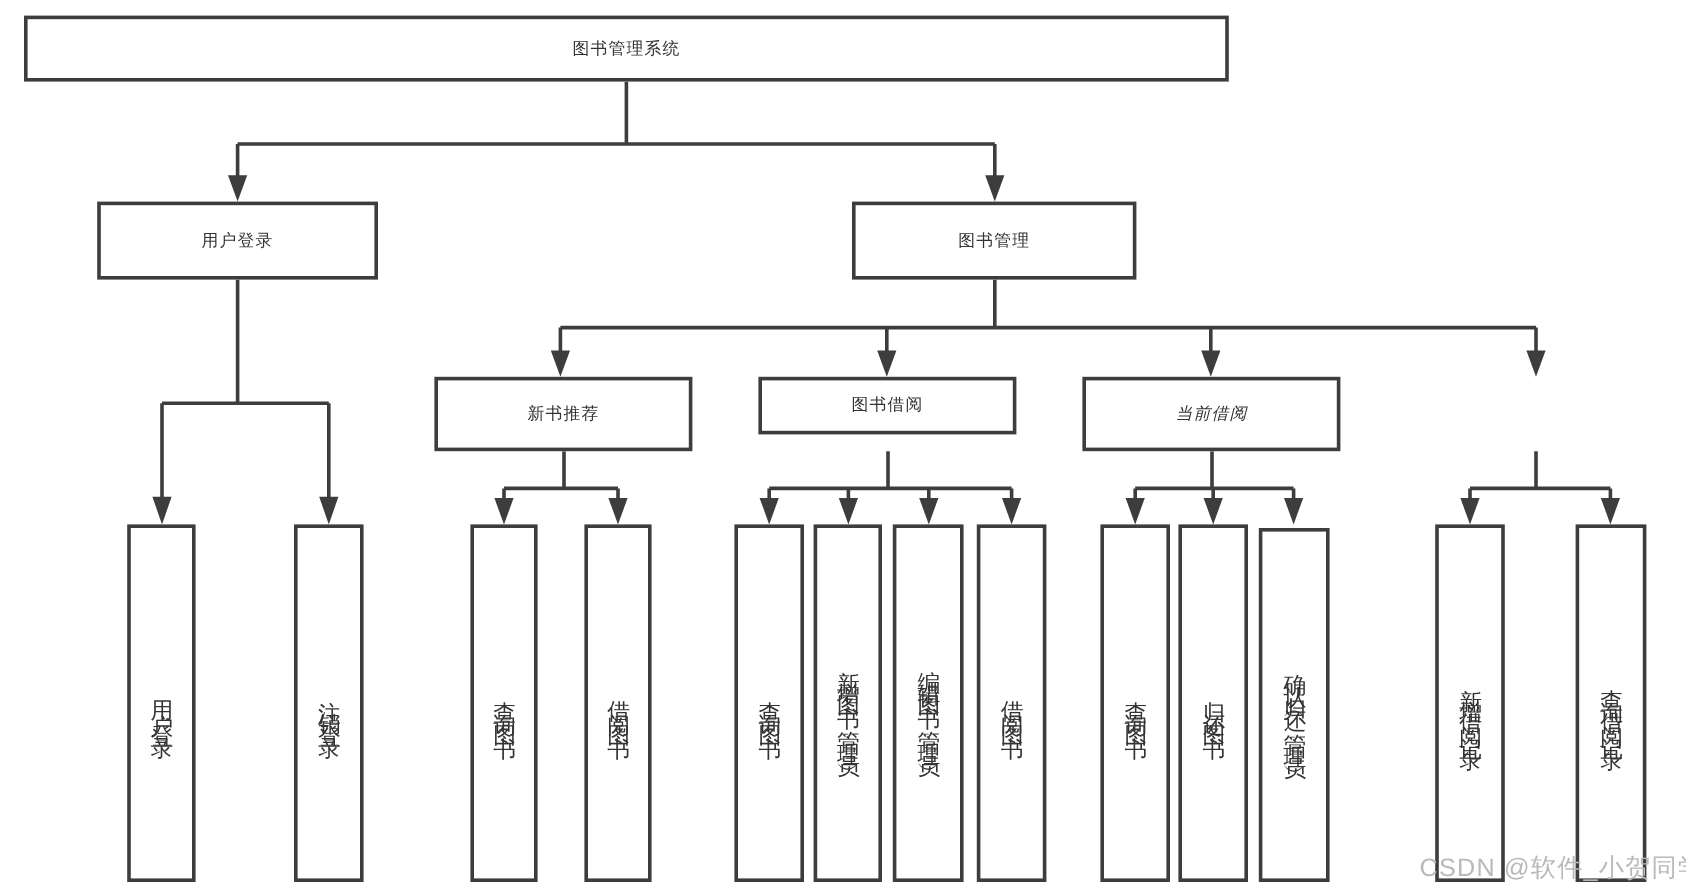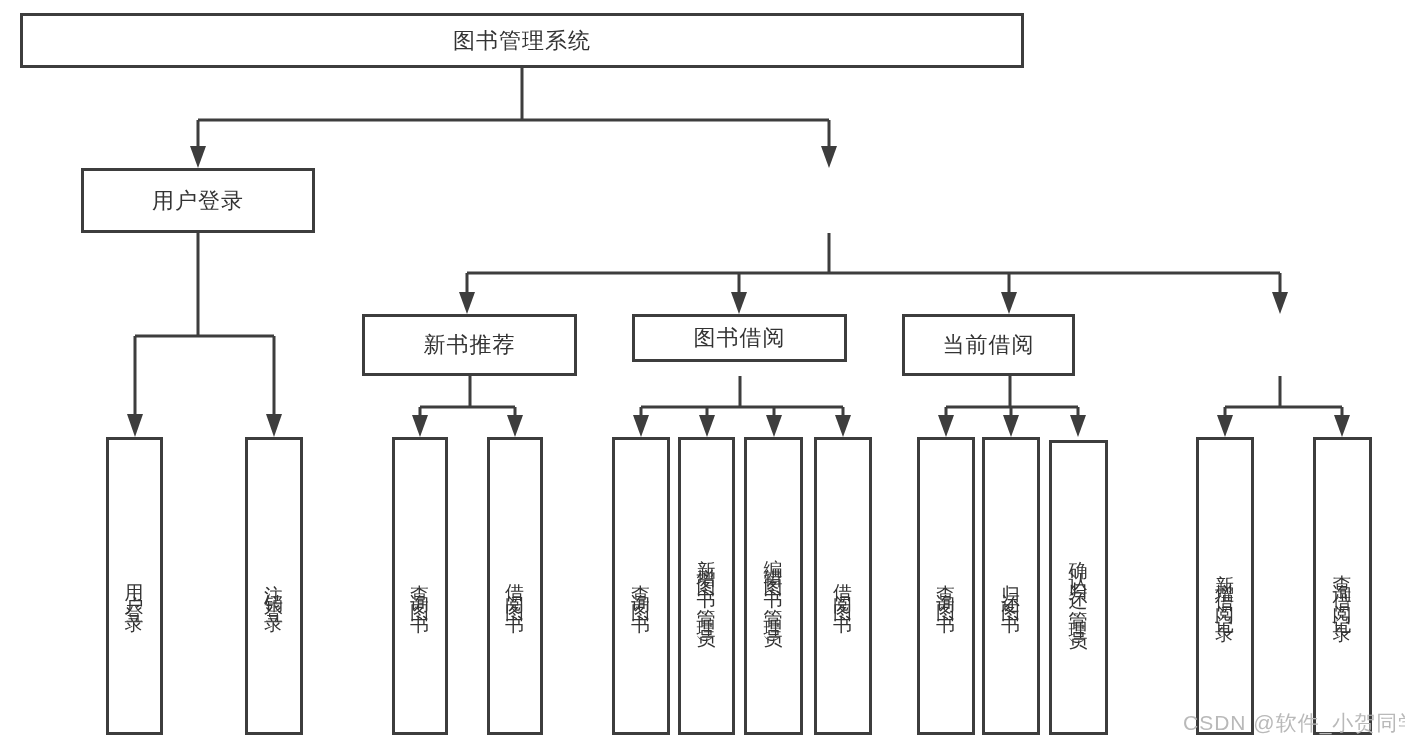--- a/index.html
+++ b/index.html
@@ -22,21 +22,21 @@
   }
   .box {
     position: absolute;
     box-sizing: border-box;
     border: 3px solid #3d3d3d;
     background: #ffffff;
     display: flex;
     align-items: center;
     justify-content: center;
     color: #333333;
-    font-size: 22px;
+    font-size: 14px;
     letter-spacing: 1px;
     z-index: 2;
   }
   .vbox {
     writing-mode: vertical-rl;
     font-size: 19px;
     letter-spacing: 10px;
     text-align: center;
     line-height: 1;
     padding-top: 6px;
@@ -100,24 +100,25 @@
       <polygon points="1070,415 1086,415 1078,437"></polygon>
 
       <polygon points="1217,415 1233,415 1225,437"></polygon>
       <polygon points="1334,415 1350,415 1342,437"></polygon>
     </g>
   </svg>
 
   <div class="box" style="left:20px; top:13px; width:1004px; height:55px;">图书管理系统</div>
 
   <div class="box" style="left:81px; top:168px; width:234px; height:65px;">用户登录</div>
+  <div class="box" style="left:710px; top:168px; width:237px; height:65px;">图书管理</div>
 
   <div class="box" style="left:362px; top:314px; width:215px; height:62px;">新书推荐</div>
   <div class="box" style="left:632px; top:314px; width:215px; height:48px;">图书借阅</div>
-  <div class="box" style="left:902px; top:314px; width:173px; height:62px;">当前借阅</div>
+  <div class="box" style="left:902px; top:314px; width:215px; height:62px;font-style:italic;">当前借阅</div>
 
   <div class="box vbox" style="left:106px; top:437px; width:57px; height:298px;">用户登录</div>
   <div class="box vbox" style="left:245px; top:437px; width:58px; height:298px;">注销登录</div>
 
   <div class="box vbox" style="left:392px; top:437px; width:56px; height:298px;">查询图书</div>
   <div class="box vbox" style="left:487px; top:437px; width:56px; height:298px;">借阅图书</div>
 
   <div class="box vbox" style="left:612px; top:437px; width:58px; height:298px;">查询图书</div>
   <div class="box vbox" style="left:678px; top:437px; width:57px; height:298px;">新增图书（管理员）</div>
   <div class="box vbox" style="left:744px; top:437px; width:59px; height:298px;">编辑图书（管理员）</div>

